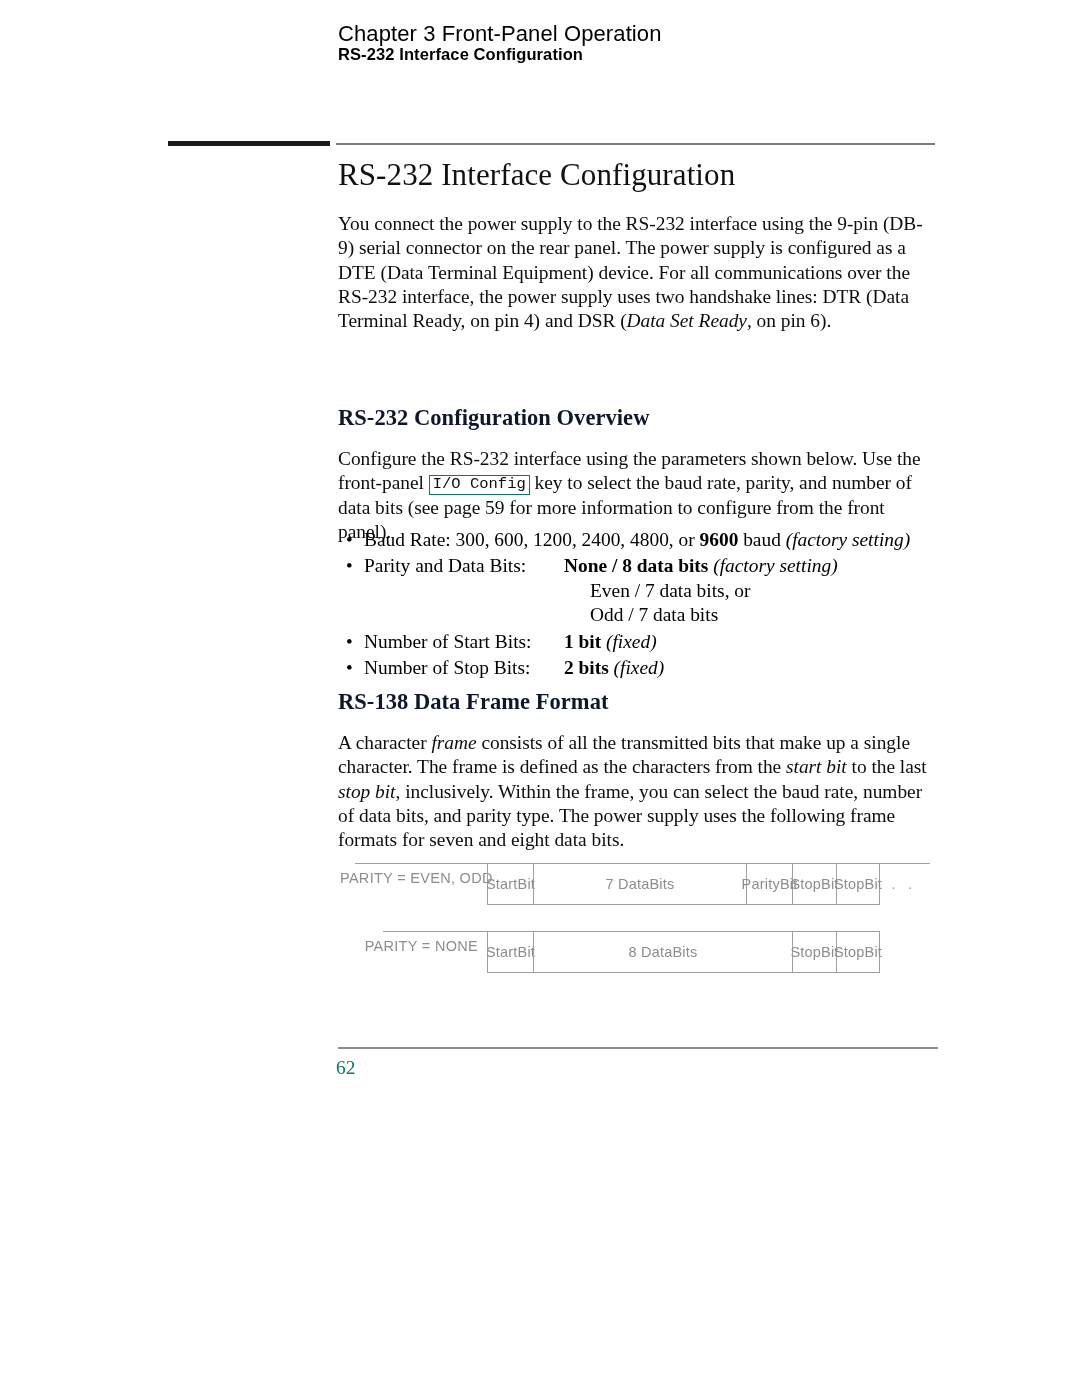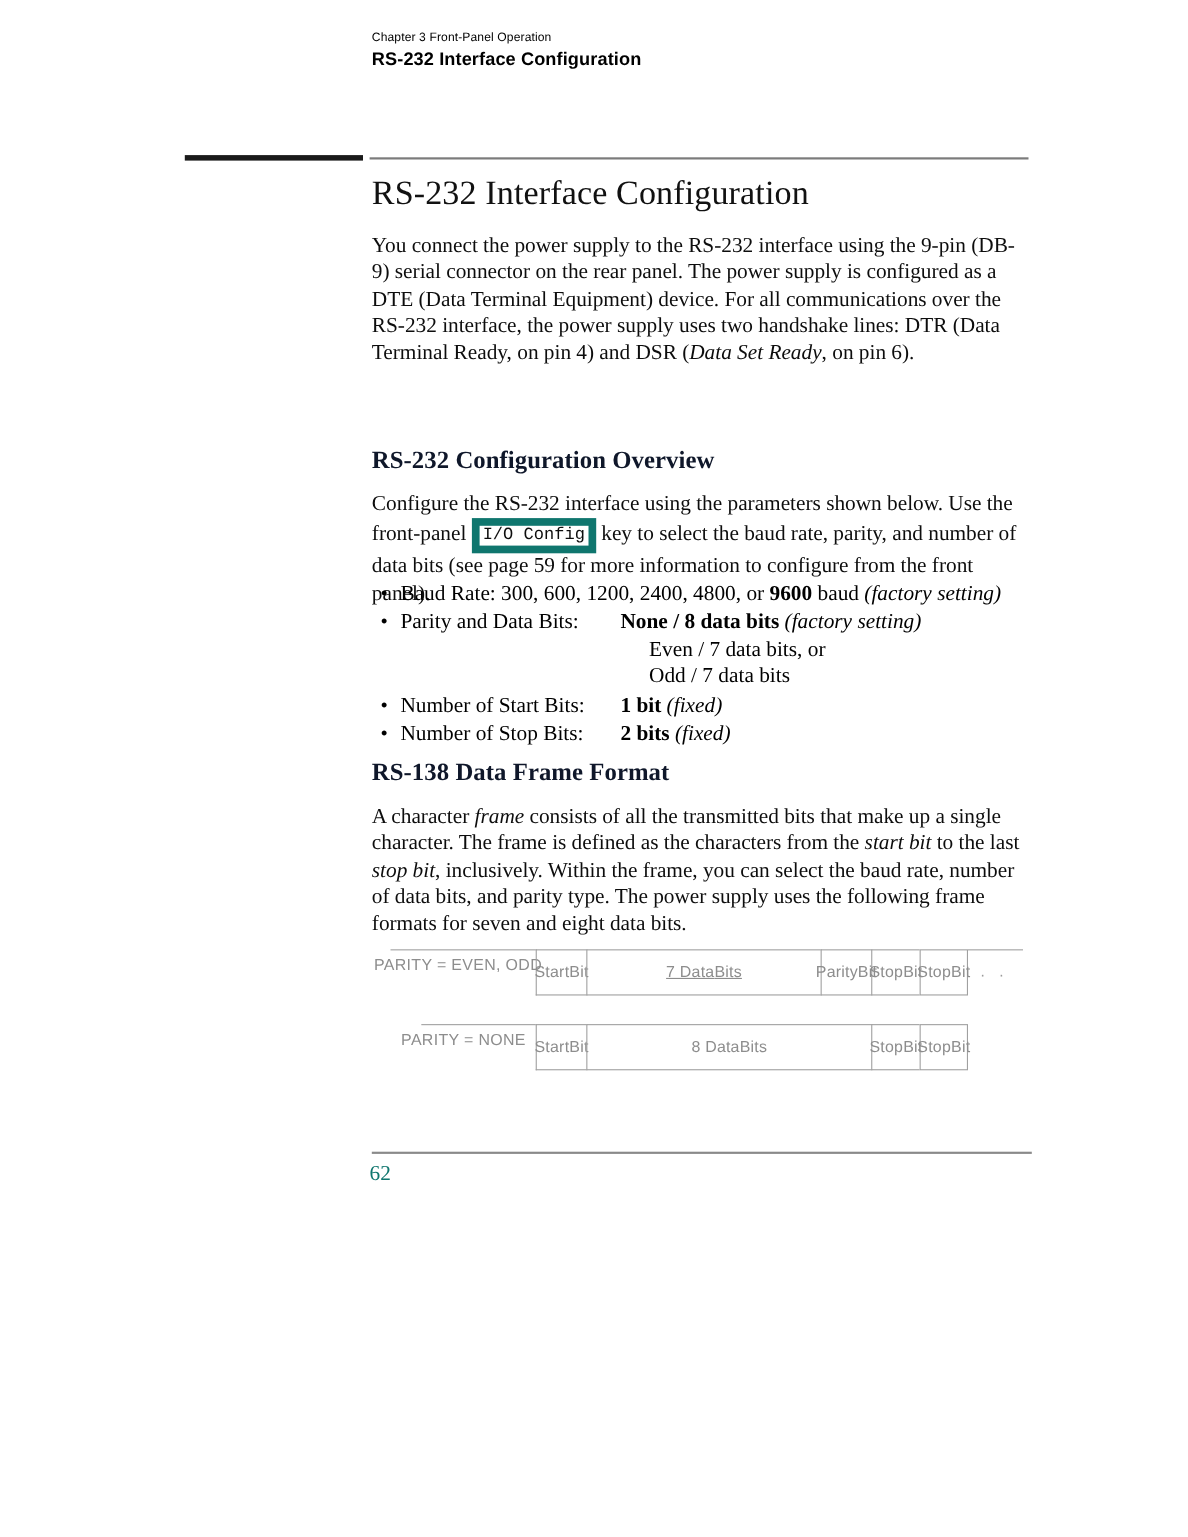--- a/index.html
+++ b/index.html
@@ -25,21 +25,21 @@
 
   
   .rh {
     position: absolute;
     left: 338px;
     top: 24px;
     width: 600px;
   }
   .rh-chapter {
     font-family: "Liberation Sans", "DejaVu Sans", sans-serif;
-    font-size: 11px;
+    font-size: 22px;
     line-height: 20px;
     color: #000;
     letter-spacing: 0.1px;
   }
   .rh-section {
     font-family: "Liberation Sans", "DejaVu Sans", sans-serif;
     font-size: 16.5px;
     font-weight: bold;
     line-height: 21px;
     color: #000;
@@ -99,21 +99,21 @@
     color: #0f172a;
     letter-spacing: 0.05px;
   }
   i, .it { font-style: italic; }
   b, .bd { font-weight: bold; }
 
   
   .keycap {
     font-family: "Liberation Mono", "DejaVu Sans Mono", monospace;
     font-size: 15.5px;
-    border: 7px solid #0f766e;
+    border: 1px solid #0f766e;
     padding: 0px 3px 1px 3px;
     line-height: 17px;
     display: inline-block;
     vertical-align: 1px;
     font-weight: normal;
     letter-spacing: 0px;
   }
 
   
   .bullets {
@@ -281,21 +281,21 @@
   <div class="diagram">
 
     <div class="frame-row" style="height:54px;">
       <div class="frame-label" style="left:0px; width:138px;">PARITY = EVEN, ODD</div>
       <div class="lead" style="left:15px; top:6px; width:132px;"></div>
       <div class="frame-boxes">
         <div class="fbox" style="width:46px;">
           <span class="l1">Start</span>
           <span class="l2">Bit</span>
         </div>
-        <div class="fbox" style="width:213px;text-decoration:underline;">
+        <div class="fbox" style="width:213px;">
           <span class="l1">7 Data</span>
           <span class="l2">Bits</span>
         </div>
         <div class="fbox" style="width:46px;">
           <span class="l1">Parity</span>
           <span class="l2">Bit</span>
         </div>
         <div class="fbox" style="width:44px;">
           <span class="l1">Stop</span>
           <span class="l2">Bit</span>

